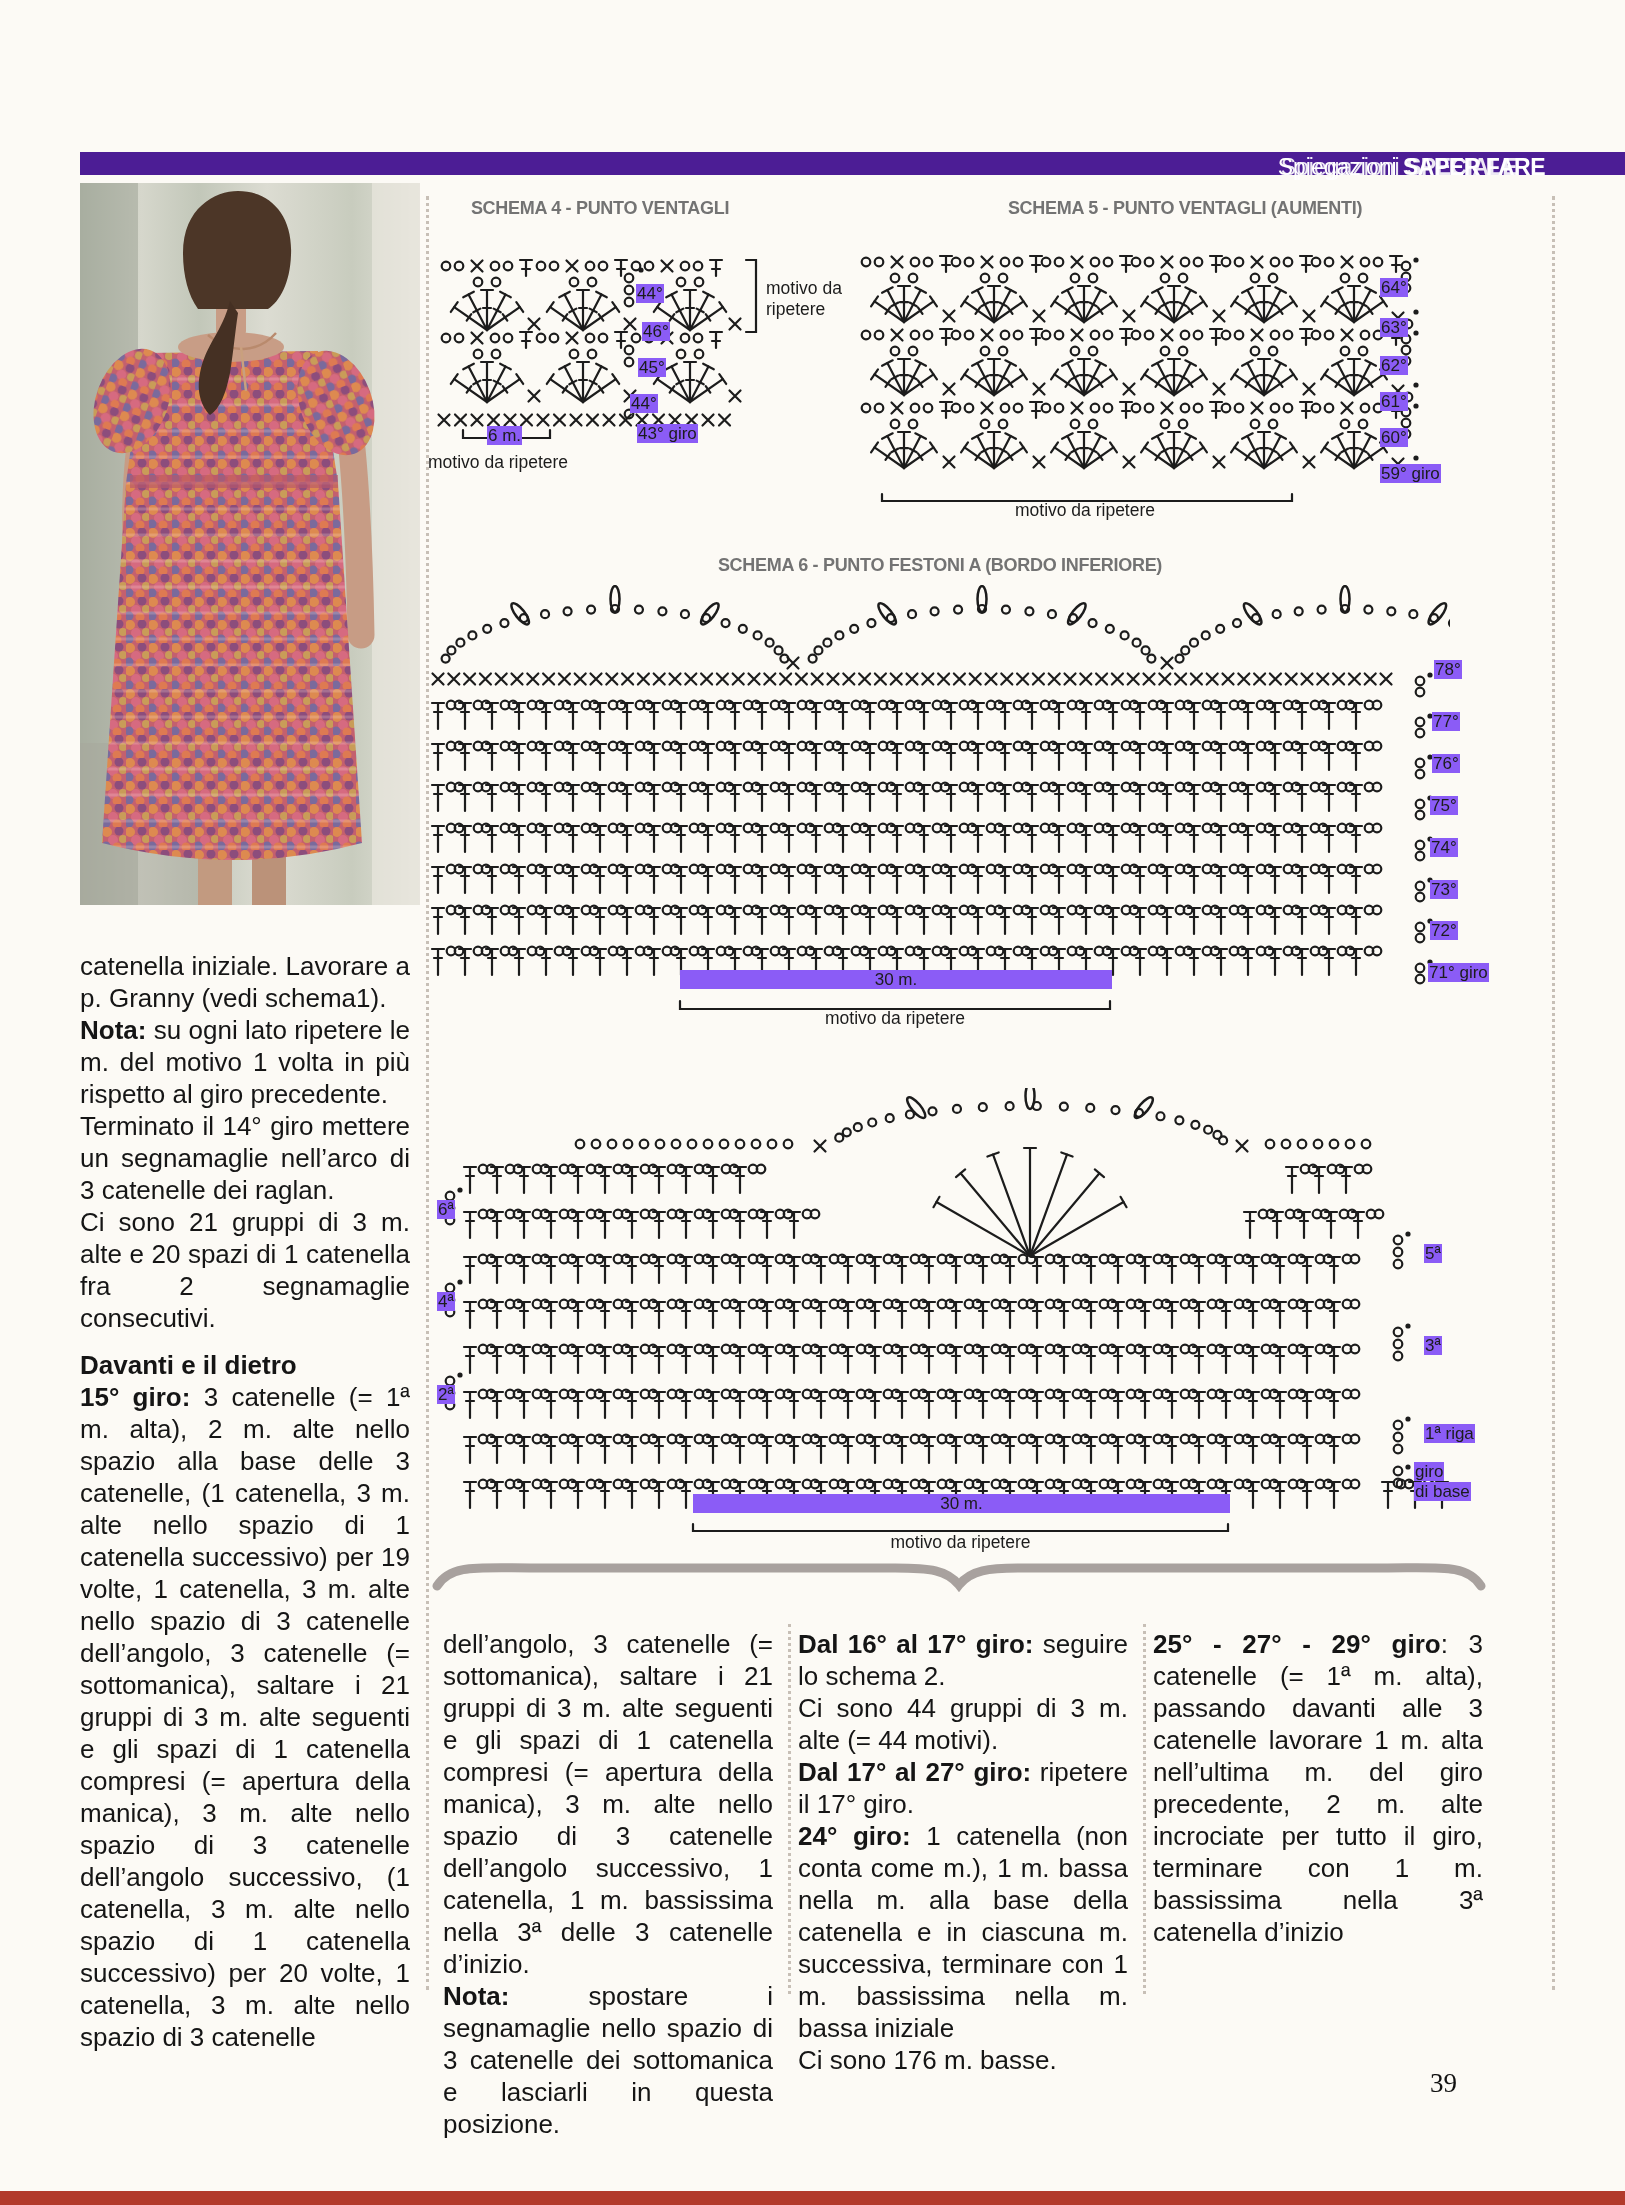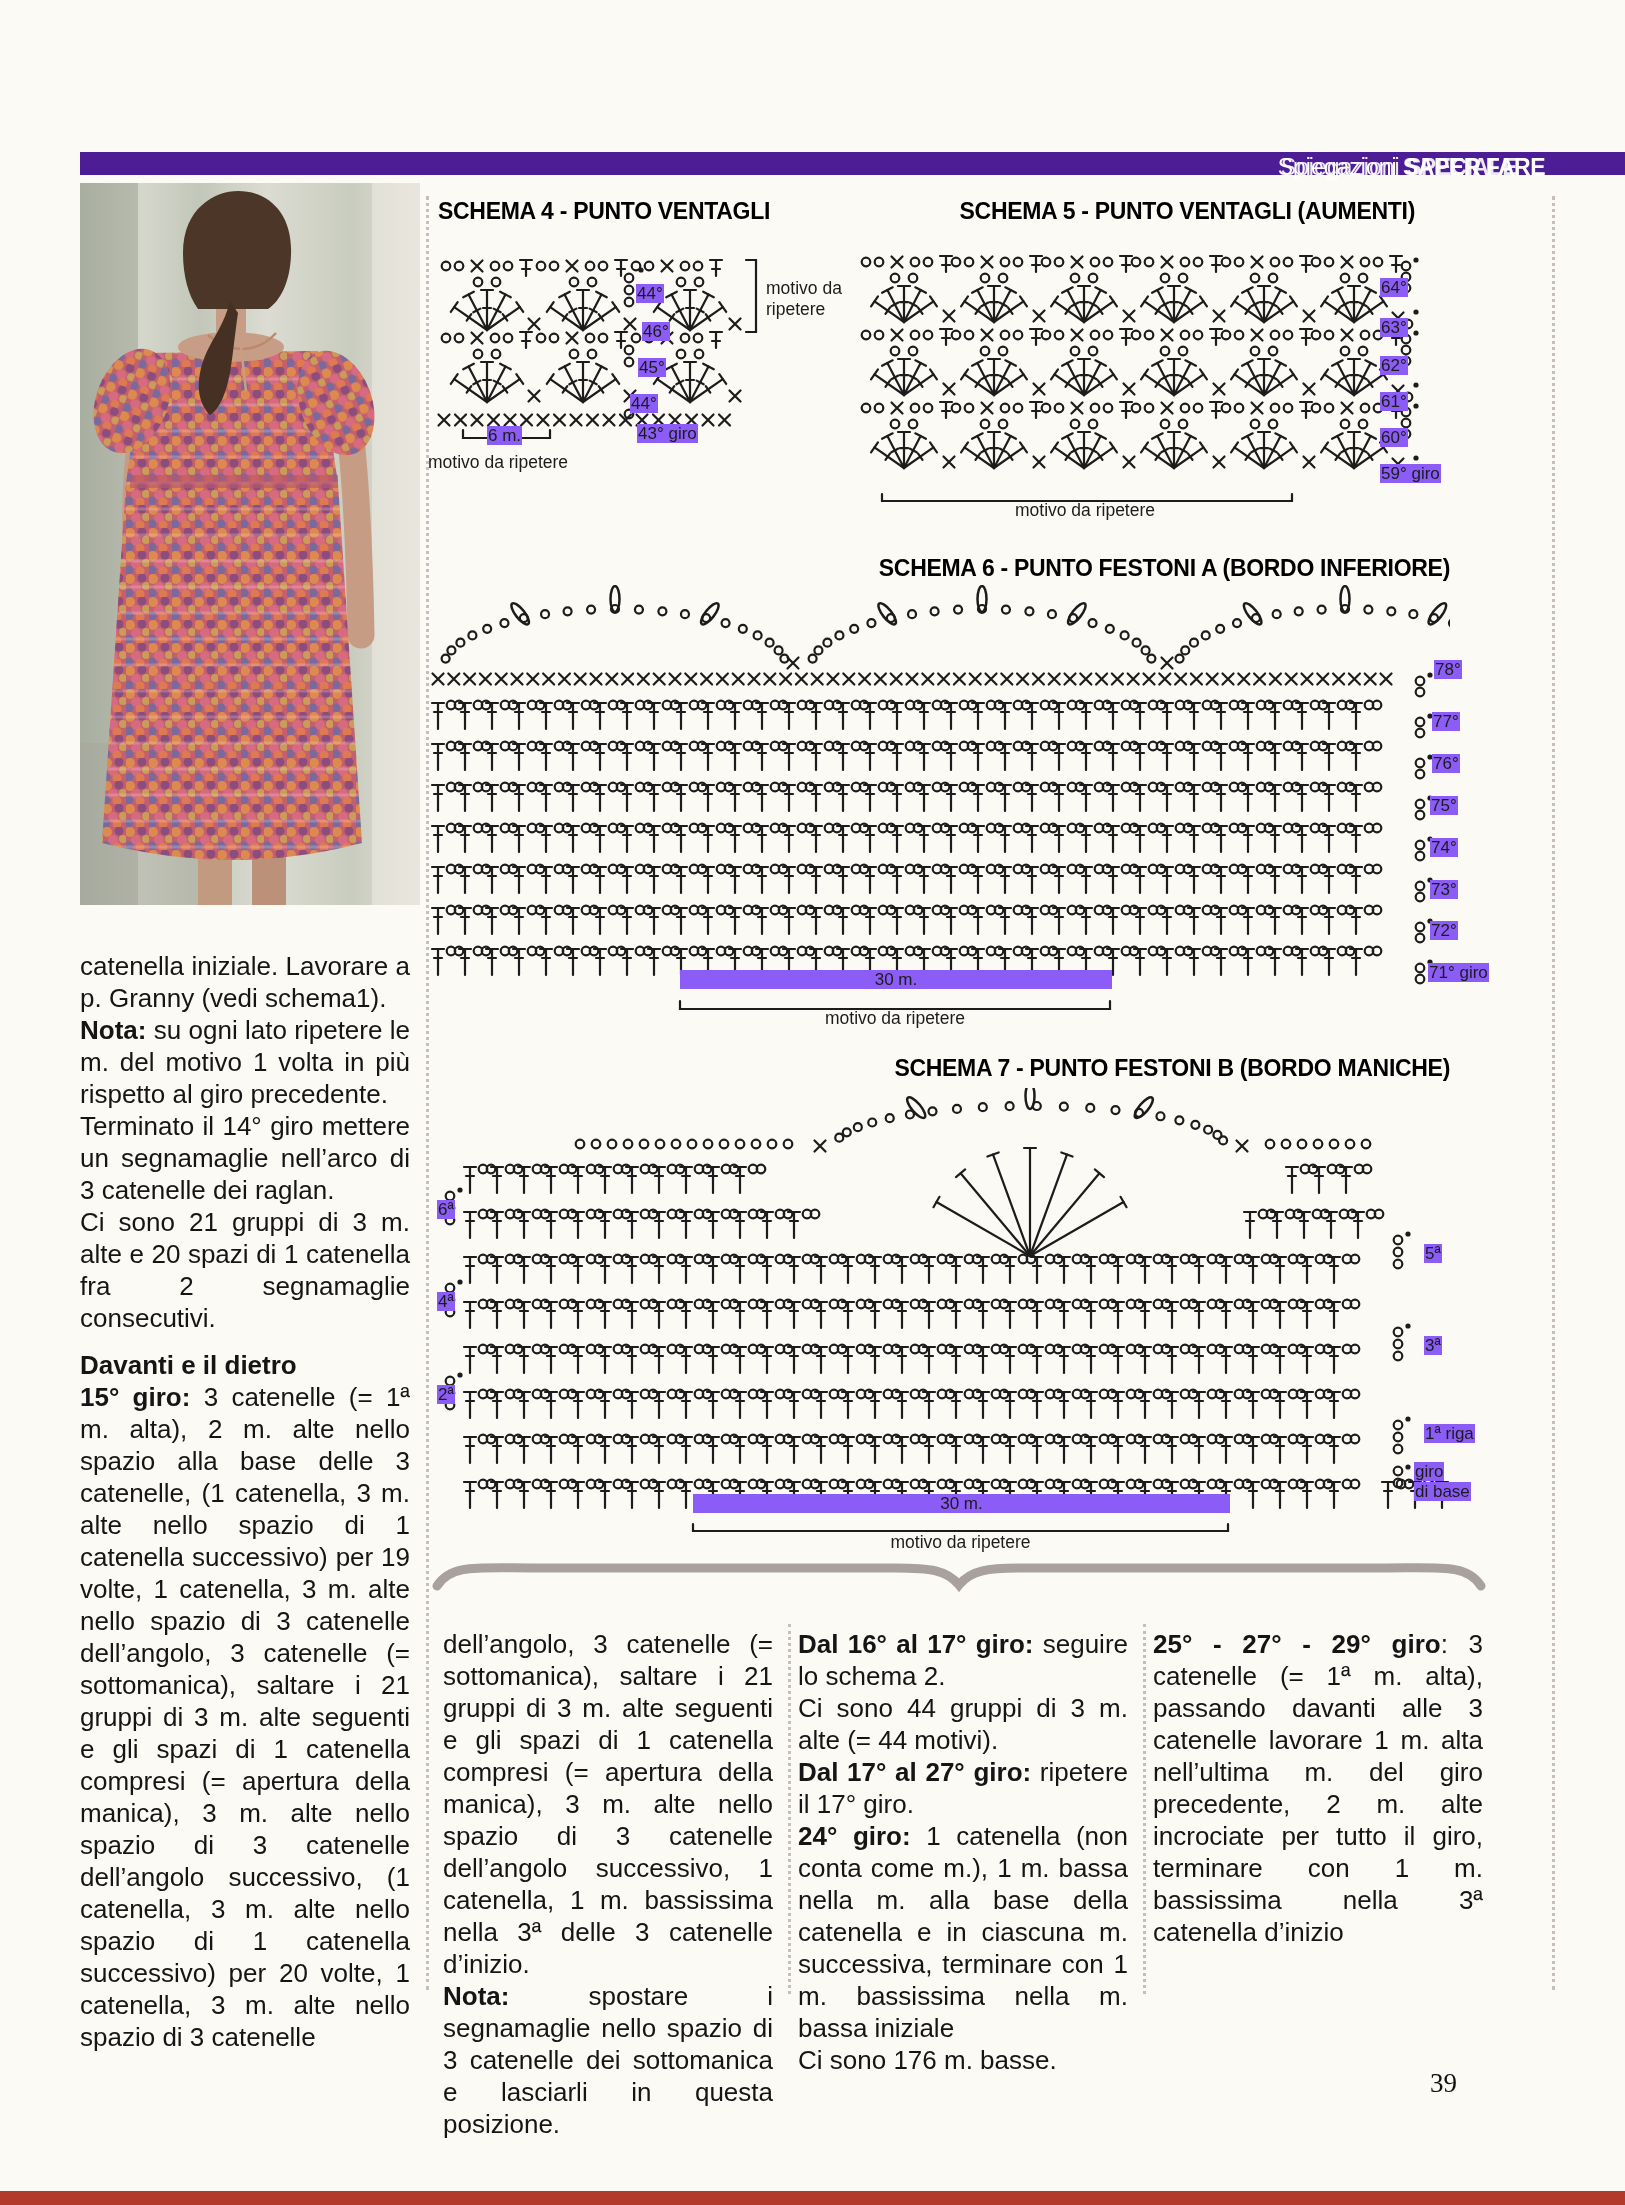--- a/index.html
+++ b/index.html
@@ -5,21 +5,21 @@
   html,body{margin:0;padding:0;background:#e8e8e8;}
   .page{position:relative;width:1625px;height:2205px;background:#fcfaf5;overflow:hidden;
         font-family:"Liberation Sans","DejaVu Sans",sans-serif;color:#151515;}
   .topbar{position:absolute;left:80px;right:0;top:152px;height:23px;background:#4c1d95;}
   .ovl{position:absolute;top:2px;color:#fff;font-size:23px;white-space:nowrap;}
   .ovl i{font-style:normal;font-weight:400;}
   .ovl b{font-weight:700;letter-spacing:-0.5px;}
   .bottombar{position:absolute;left:0;right:0;bottom:0;height:14px;background:#b23a2b;}
   .photo{position:absolute;left:80px;top:183px;}
   .vdot{position:absolute;width:0;border-left:3px dotted #c7bfb6;}
-  .stitle{position:absolute;text-align:right;font-weight:700;font-size:23px;color:#000000;letter-spacing:-0.3px;white-space:nowrap;}
+  .stitle{position:absolute;text-align:center;font-weight:700;font-size:18px;color:#737373;letter-spacing:-0.3px;white-space:nowrap;}
   .lbl{position:absolute;font-size:17px;color:#1c1c1c;white-space:nowrap;background:#8b5cf6;line-height:19px;padding:0 1px;}
   .rpt{position:absolute;font-size:17.5px;color:#1c1c1c;}
   .ctr{text-align:center;}
   .diag{position:absolute;}
   .diag path,.diag circle,.diag ellipse{stroke:#1c1c1c;stroke-width:2.2;fill:none;stroke-linecap:round;}
   .col{position:absolute;width:330px;font-size:26px;line-height:32px;}
   .col p{margin:0;text-align:justify;}
   .col b{font-weight:700;}
   .col h3{font-size:26px;line-height:32px;margin:15px 0 0 0;}
   .pageno{position:absolute;left:1430px;top:2068px;width:60px;text-align:left;
@@ -1637,21 +1637,20 @@
   <span class="lbl" style="left:1432px;top:712px">77°</span>
   <span class="lbl" style="left:1432px;top:754px">76°</span>
   <span class="lbl" style="left:1430px;top:796px">75°</span>
   <span class="lbl" style="left:1430px;top:838px">74°</span>
   <span class="lbl" style="left:1430px;top:880px">73°</span>
   <span class="lbl" style="left:1430px;top:921px">72°</span>
   <span class="lbl" style="left:1428px;top:963px">71° giro</span>
   <span class="lbl ctr" style="left:680px;top:970px;width:430px">30 m.</span>
   <span class="rpt ctr" style="left:680px;top:1008px;width:430px">motivo da ripetere</span>
 
-  <div class="stitle" style="left:430px;top:1055px;width:1020px">SCHEMA 7 - PUNTO FESTONI B (BORDO MANICHE)</div>
   <svg id="svg7" class="diag" style="left:430px;top:1088px" width="1020" height="448">
       <circle cx="793.1022734046062" cy="52.43307596159738" r="4"></circle>
       <circle cx="787.4460307079721" cy="46.97450576732003" r="4"></circle>
       <circle cx="778.1413642403072" cy="41.730534276967994" r="4"></circle>
       <circle cx="765.3693787505031" cy="36.803229430671806" r="4"></circle>
       <circle cx="749.3786664082007" cy="32.288495612538426" r="4"></circle>
       <circle cx="730.4804682399774" cy="28.274206980904232" r="4"></circle>
       <circle cx="709.0426161767956" cy="24.83849709779833" r="4"></circle>
       <circle cx="685.4823736238701" cy="22.04823814803332" r="4"></circle>
       <circle cx="660.2583139031148" cy="19.95773934819386" r="4"></circle>

